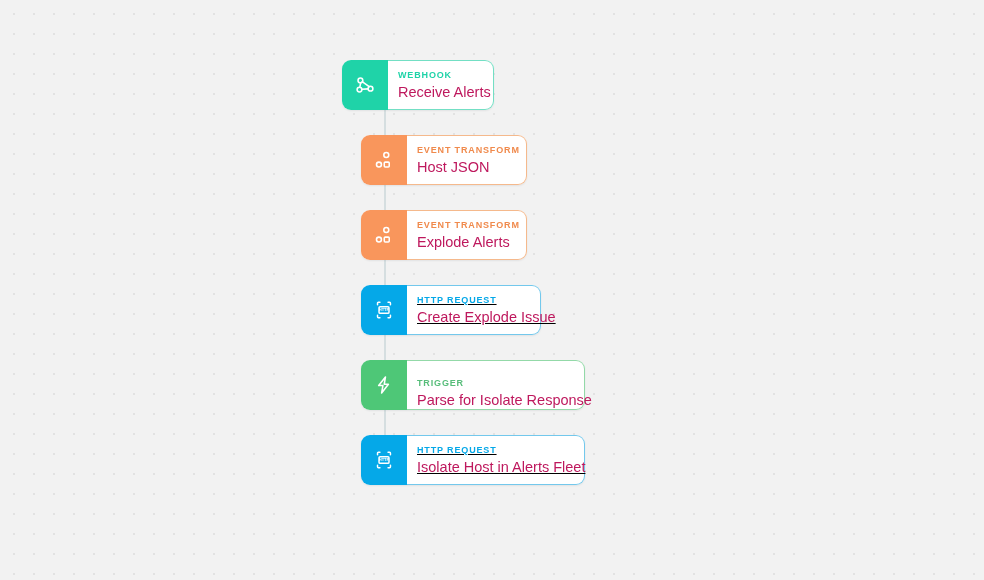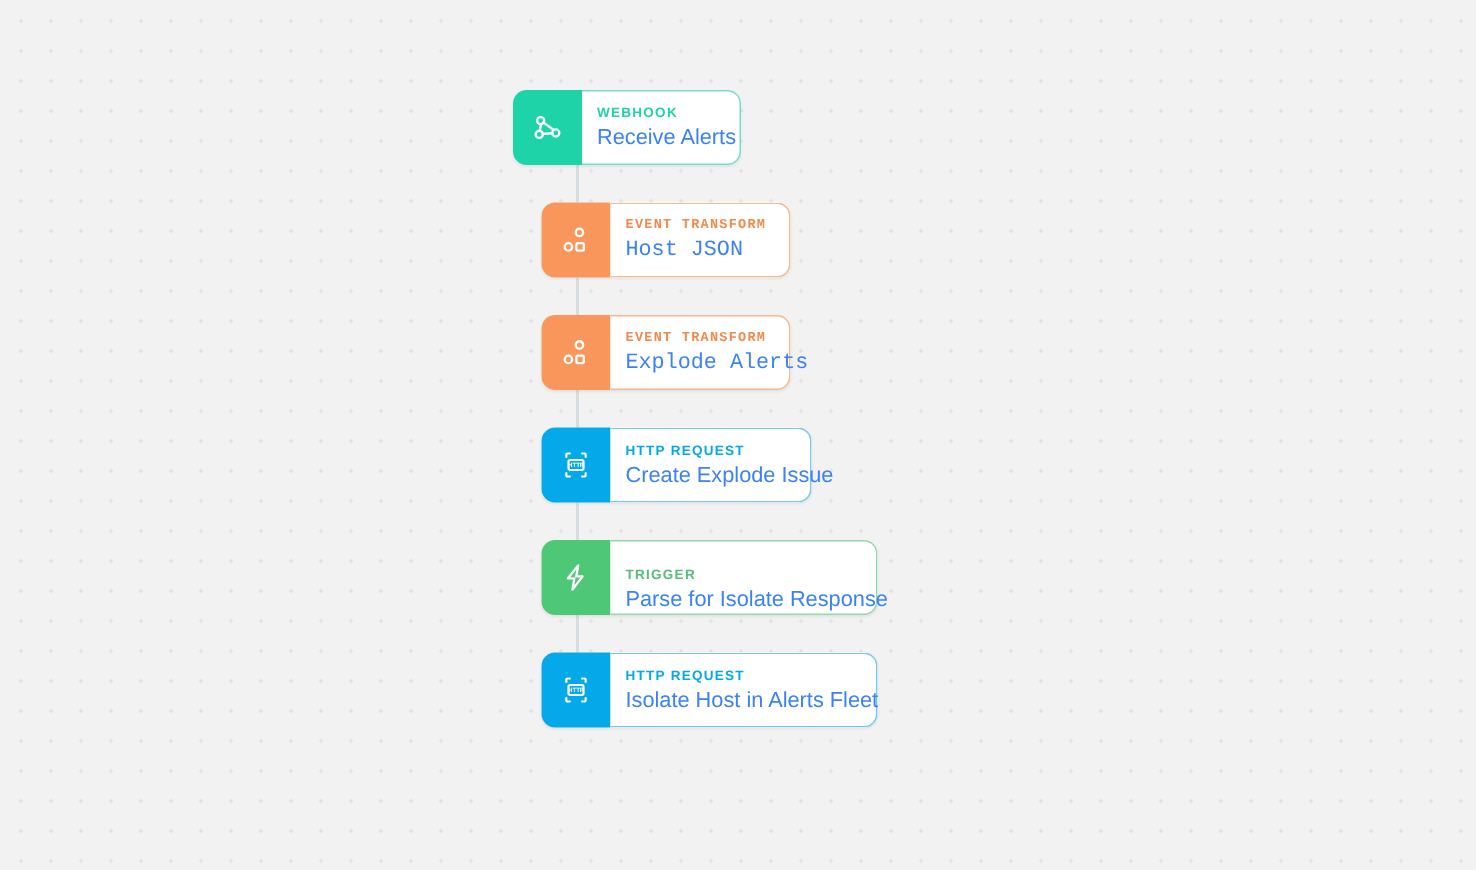--- a/index.html
+++ b/index.html
@@ -80,35 +80,35 @@
     letter-spacing: 0.85px;
     line-height: 11px;
     text-transform: uppercase;
     margin-bottom: 2px;
     white-space: nowrap;
   }
 
   .node-title {
     font-size: 14.5px;
     line-height: 18px;
-    color: #3b82f6;
+    color: #be185d;
     white-space: nowrap;
   }
 
   
   .type-webhook   .node-icon { background: #1fd3a8; }
   .type-webhook   .node-body { border-color: #73dfc4; }
   .type-webhook   .node-kicker { color: #1fd3a8; }
 
   .type-transform .node-icon { background: #f9965c; }
-  .type-transform .node-body { border-color: #f5b98c; font-family: Liberation Mono, monospace; }
+  .type-transform .node-body { border-color: #f5b98c; }
   .type-transform .node-kicker { color: #f08a4c; }
 
   .type-http      .node-icon { background: #05a8e8; }
-  .type-http      .node-body { border-color: #73c8ec; }
+  .type-http      .node-body { border-color: #73c8ec; text-decoration: underline; }
   .type-http      .node-kicker { color: #05a8e8; }
 
   .type-trigger   .node-icon { background: #4ec777; }
   .type-trigger   .node-body { border-color: #93d9a8; justify-content: flex-end; }
   .type-trigger   .node-kicker { color: #57bd7a; }
 </style>
 </head>
 <body>
 
 <div id="canvas">

